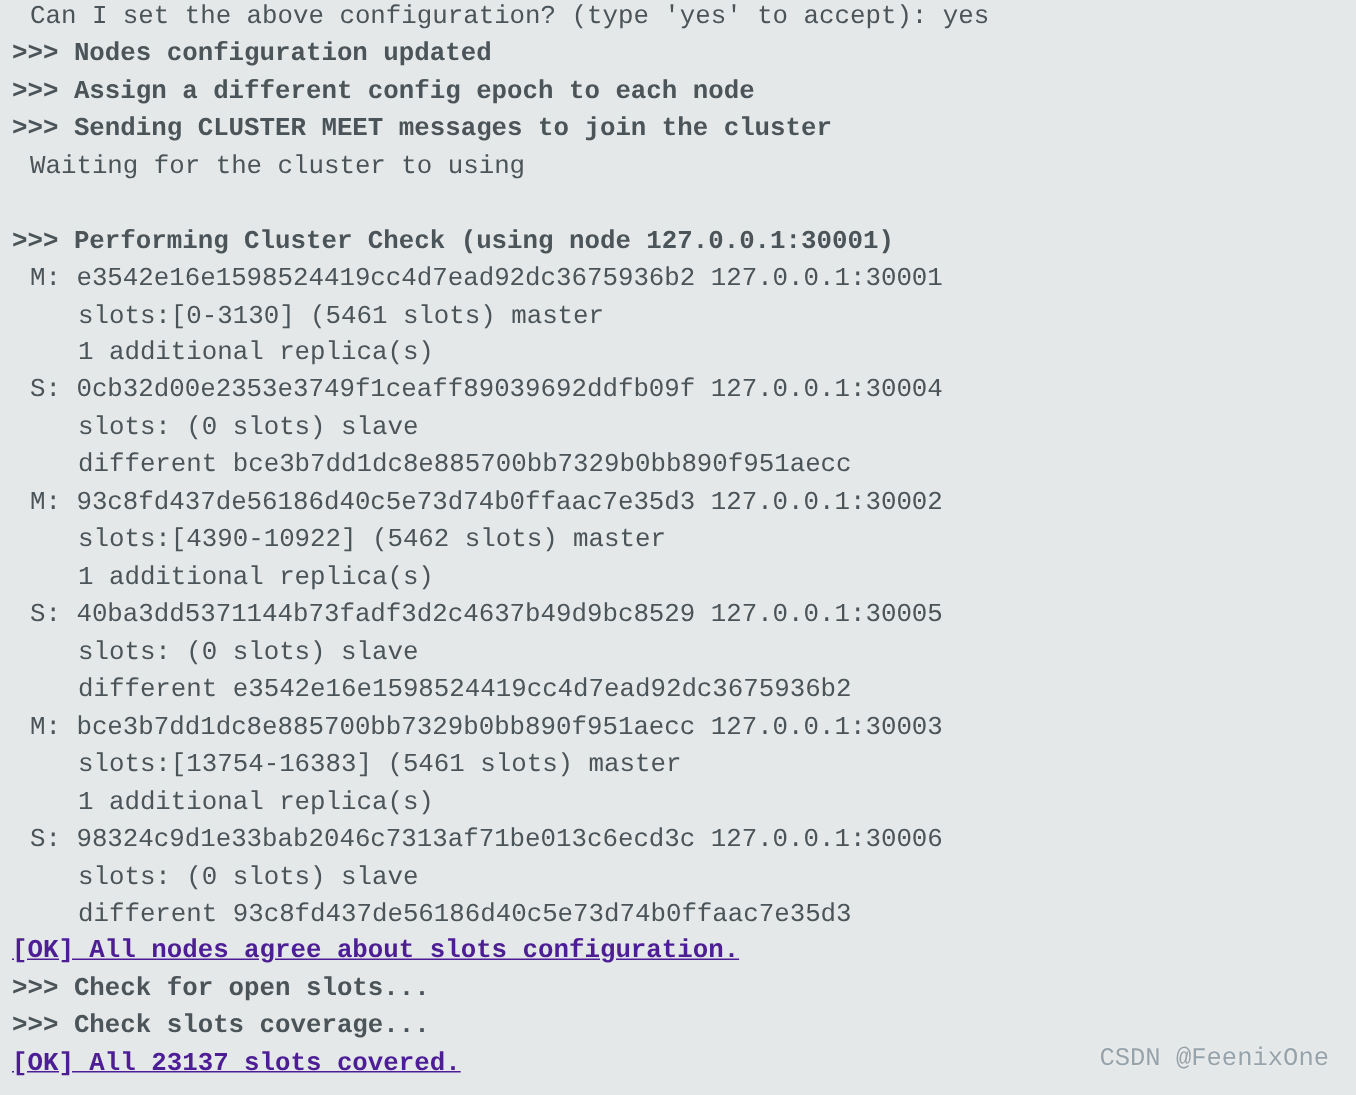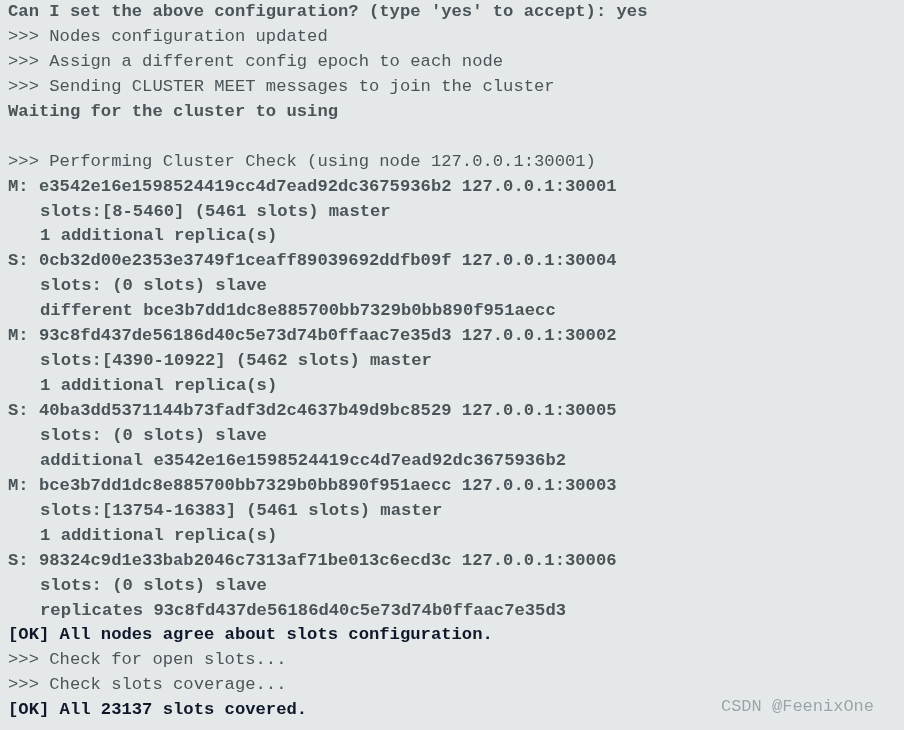--- a/index.html
+++ b/index.html
@@ -9,67 +9,67 @@
       font-size: 17.2px;
       line-height: 1.45;
       padding: 0 8px;
       width: 904px;
       height: 730px;
       overflow: hidden;
       position: relative;
       color: #4a5459;
     }
     .line { white-space: pre; }
-    .bold { font-weight: normal; }
-    .normal { font-weight: bold; }
-    .green { color: #0f172a; font-weight: bold; }
+    .bold { font-weight: bold; }
+    .normal { font-weight: normal; margin-left: 12px; }
+    .green { color: #4c1d95; font-weight: bold; text-decoration: underline; }
     .indent { padding-left: 32px; }
     .watermark {
       position: absolute;
       bottom: 10px;
-      right: 30px;
+      right: 18px;
       color: #97a3ab;
       font-size: 17px;
       text-shadow: 0 0 2px rgba(255,255,255,0.5);
       font-weight: normal;
     }
   </style>
 </head>
 <body>
 
 <div class="line normal"><span>Can I set the above configuration? (type 'yes' to accept): </span><span>yes</span></div>
 <div class="line bold">&gt;&gt;&gt; Nodes configuration updated</div>
 <div class="line bold">&gt;&gt;&gt; Assign a different config epoch to each node</div>
 <div class="line bold">&gt;&gt;&gt; Sending CLUSTER MEET messages to join the cluster</div>
 <div class="line normal">Waiting for the cluster to using</div>
 <div class="line">&nbsp;</div>
 <div class="line bold">&gt;&gt;&gt; Performing Cluster Check (using node 127.0.0.1:30001)</div>
 
 <div class="line normal">M: e3542e16e1598524419cc4d7ead92dc3675936b2 127.0.0.1:30001</div>
-<div class="line normal indent">slots:[8-5460] (5461 slots) master</div>
+<div class="line normal indent">slots:[0-3130] (5461 slots) master</div>
 <div class="line normal indent">1 additional replica(s)</div>
 
 <div class="line normal">S: 0cb32d00e2353e3749f1ceaff89039692ddfb09f 127.0.0.1:30004</div>
 <div class="line normal indent">slots: (0 slots) slave</div>
 <div class="line normal indent">different bce3b7dd1dc8e885700bb7329b0bb890f951aecc</div>
 
 <div class="line normal">M: 93c8fd437de56186d40c5e73d74b0ffaac7e35d3 127.0.0.1:30002</div>
 <div class="line normal indent">slots:[4390-10922] (5462 slots) master</div>
 <div class="line normal indent">1 additional replica(s)</div>
 
 <div class="line normal">S: 40ba3dd5371144b73fadf3d2c4637b49d9bc8529 127.0.0.1:30005</div>
 <div class="line normal indent">slots: (0 slots) slave</div>
-<div class="line normal indent">additional e3542e16e1598524419cc4d7ead92dc3675936b2</div>
+<div class="line normal indent">different e3542e16e1598524419cc4d7ead92dc3675936b2</div>
 
 <div class="line normal">M: bce3b7dd1dc8e885700bb7329b0bb890f951aecc 127.0.0.1:30003</div>
 <div class="line normal indent">slots:[13754-16383] (5461 slots) master</div>
 <div class="line normal indent">1 additional replica(s)</div>
 
 <div class="line normal">S: 98324c9d1e33bab2046c7313af71be013c6ecd3c 127.0.0.1:30006</div>
 <div class="line normal indent">slots: (0 slots) slave</div>
-<div class="line normal indent">replicates 93c8fd437de56186d40c5e73d74b0ffaac7e35d3</div>
+<div class="line normal indent">different 93c8fd437de56186d40c5e73d74b0ffaac7e35d3</div>
 
 <div class="line green">[OK] All nodes agree about slots configuration.</div>
 <div class="line bold">&gt;&gt;&gt; Check for open slots...</div>
 <div class="line bold">&gt;&gt;&gt; Check slots coverage...</div>
 <div class="line green">[OK] All 23137 slots covered.</div>
 
 <div class="watermark">CSDN @FeenixOne</div>
 
 </body></html>

